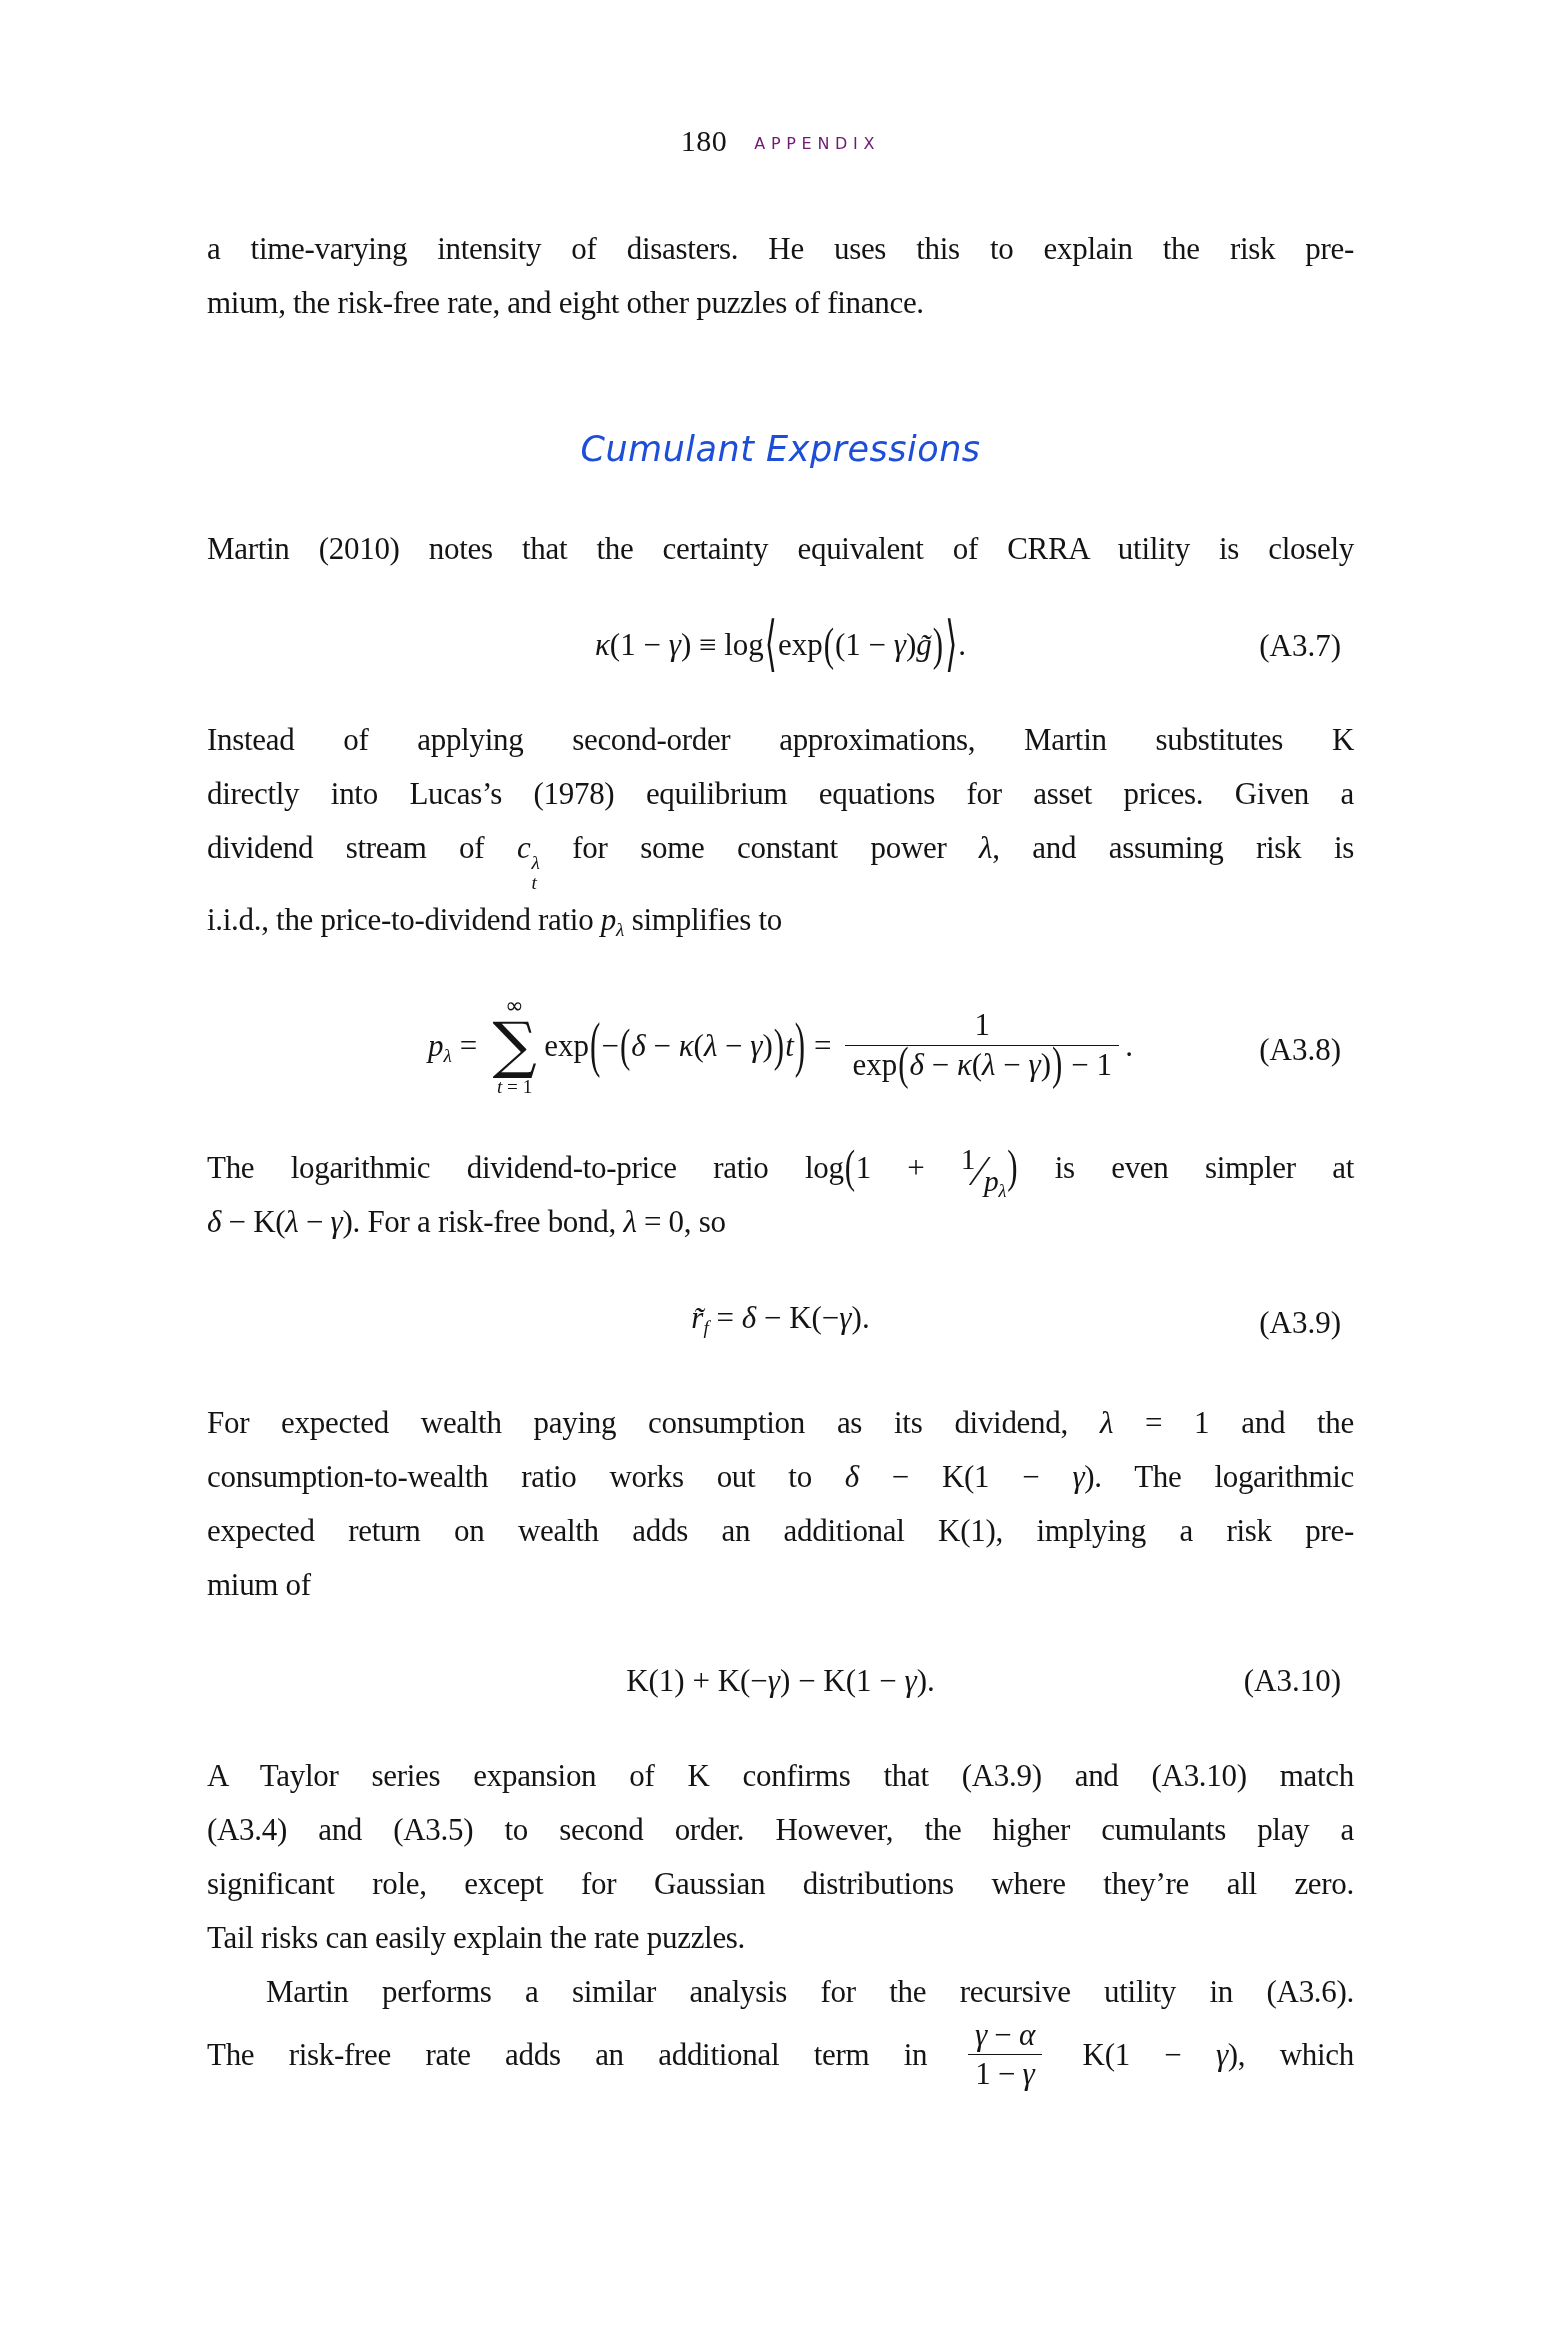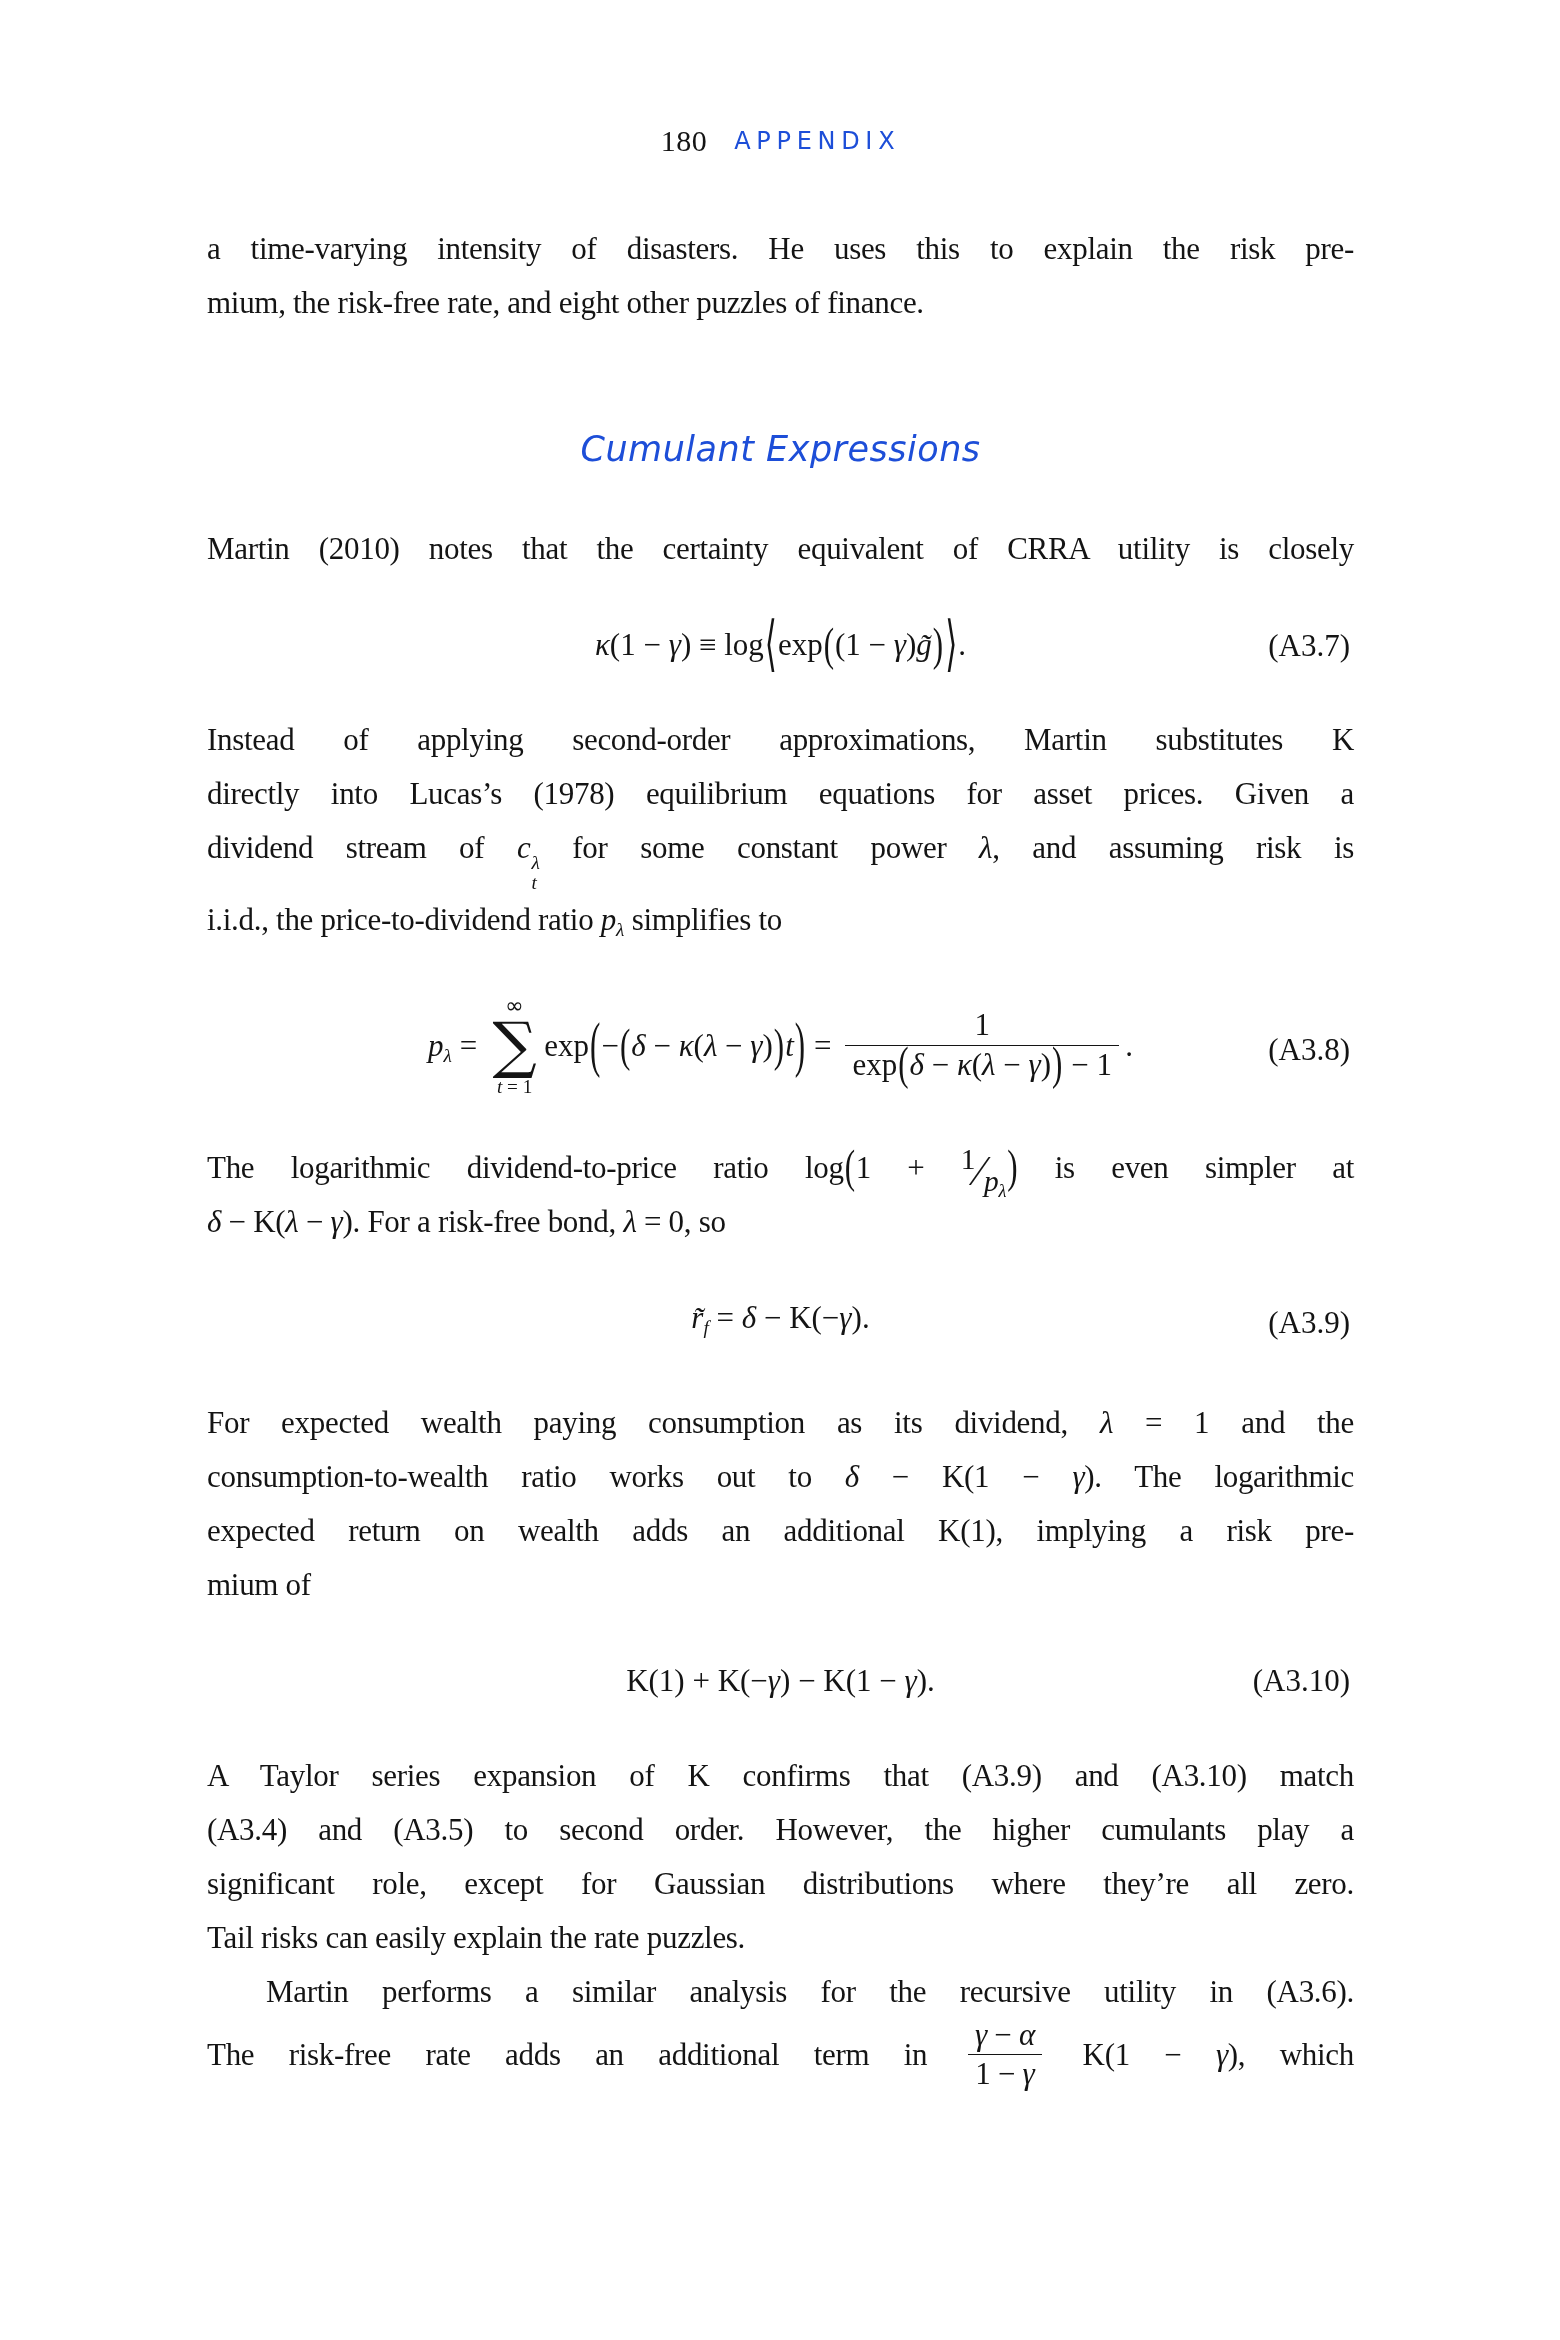--- a/index.html
+++ b/index.html
@@ -13,21 +13,21 @@
     overflow:hidden;
   }
   .runhead{
     padding-top:122px;
     text-align:center;
     line-height:38px;
   }
   .folio{font-size:30px;letter-spacing:0.5px;}
   .rhead{
     font-family:"DejaVu Sans","Liberation Sans",sans-serif;
-    font-size:24px;letter-spacing:5.7px;color:#1d4ed8;
+    font-size:16px;letter-spacing:5.7px;color:#701a75;
     margin-left:27px;vertical-align:1.9px;
   }
   .col{
     width:1147px;margin:0 auto;margin-top:57px;
   }
   .para{margin:0;}
   .line{
     font-size:31px;line-height:54px;letter-spacing:-0.3px;
     text-align:left;white-space:normal;
   }
@@ -40,21 +40,21 @@
     font-size:35px;line-height:54px;letter-spacing:0.5px;
     color:#1d4ed8;
     margin-top:92px;margin-bottom:46px;
   }
   .eq{
     position:relative;text-align:center;
     font-size:31px;line-height:57px;
     margin:40px 0;
   }
   .eqlabel{
-    position:absolute;right:4px;top:50%;transform:translateY(-50%);
+    position:absolute;right:13px;top:50%;transform:translateY(-50%);
     font-size:31px;letter-spacing:0;
   }
   .it{font-style:italic;}
   .rm{font-style:normal;}
   .sub{font-size:0.62em;font-style:italic;vertical-align:-0.3em;letter-spacing:0;}
   .big,.big2,.ang{
     display:inline-block;transform-origin:50% 52%;
     font-weight:300;padding:0 1px;font-style:normal;
   }
   .big{transform:scaleY(1.5);}

